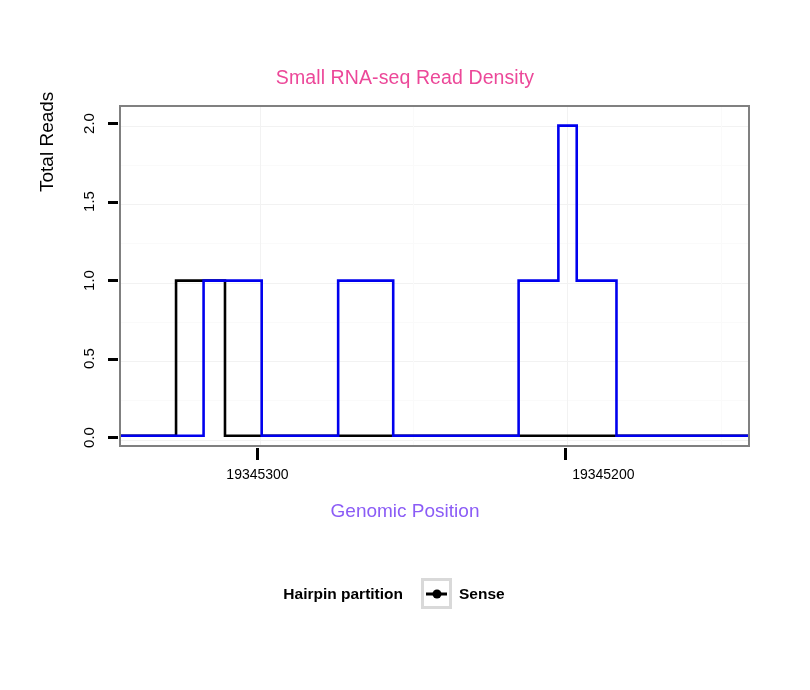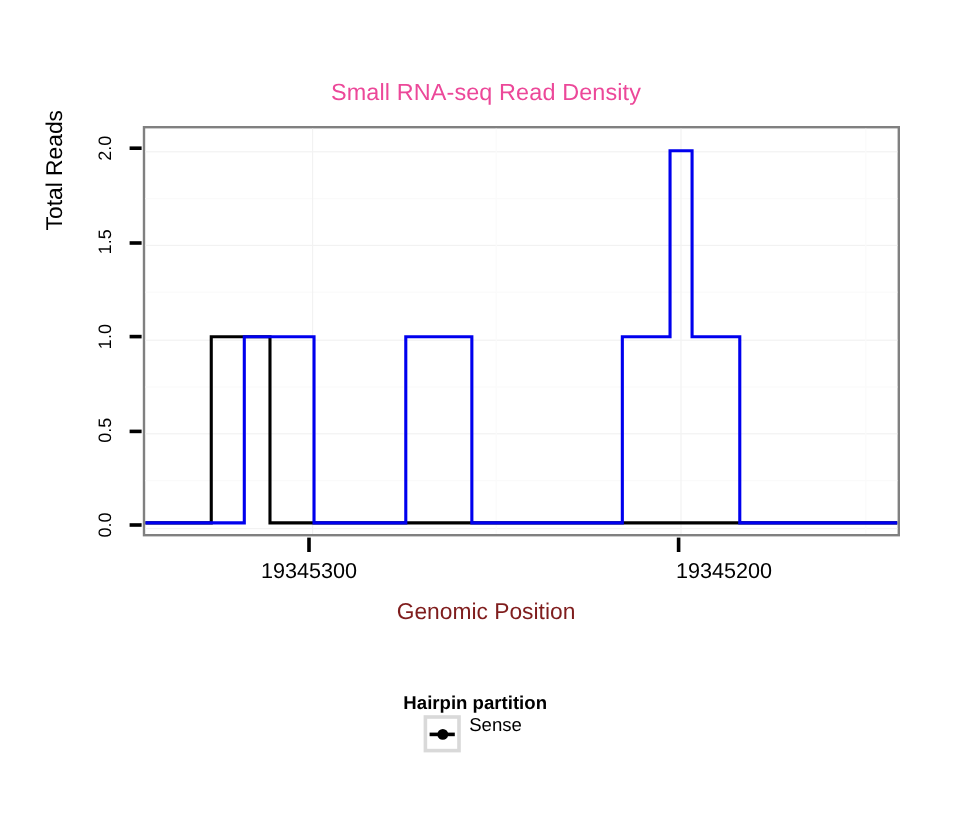--- a/index.html
+++ b/index.html
@@ -46,21 +46,21 @@
     transform: rotate(-90deg) translate(-100%, 0);
     white-space: nowrap;
   }
   .xlabel {
     position: absolute;
     left: 0;
     top: 500px;
     width: 810px;
     text-align: center;
     font-size: 19px;
-    color: #7f1d1d;
+    color: #8b5cf6;
     white-space: nowrap;
   }
 
   
   .panel {
     position: absolute;
     left: 119px;
     top: 105px;
     width: 631px;
     height: 342px;
@@ -110,50 +110,50 @@
 
   
   .xtick-mark {
     position: absolute;
     width: 3px;
     height: 12px;
     background: #000000;
   }
   .xtick-label {
     position: absolute;
-    font-size: 18px;
+    font-size: 14px;
     color: #000000;
     white-space: nowrap;
     text-align: center;
     transform: translateX(-50%);
   }
 
   
   .legend {
     position: absolute;
     left: 0;
     top: 578px;
     width: 810px;
     display: flex;
     align-items: center;
     justify-content: center;
     gap: 0px;
-    flex-direction: column;
   }
   .legend-title {
     font-size: 15.5px;
     font-weight: bold;
     color: #000000;
     margin-right: 18px;
     white-space: nowrap;
   }
   .legend-entry {
     display: flex;
-    align-items: flex-start;
+    align-items: center;
     margin-right: 10px;
+    font-weight: bold;
   }
   .legend-key {
     width: 31px;
     height: 31px;
     box-sizing: border-box;
     border: 3px solid #d9d9d9;
     background: #ffffff;
     position: relative;
     margin-right: 7px;
   }

